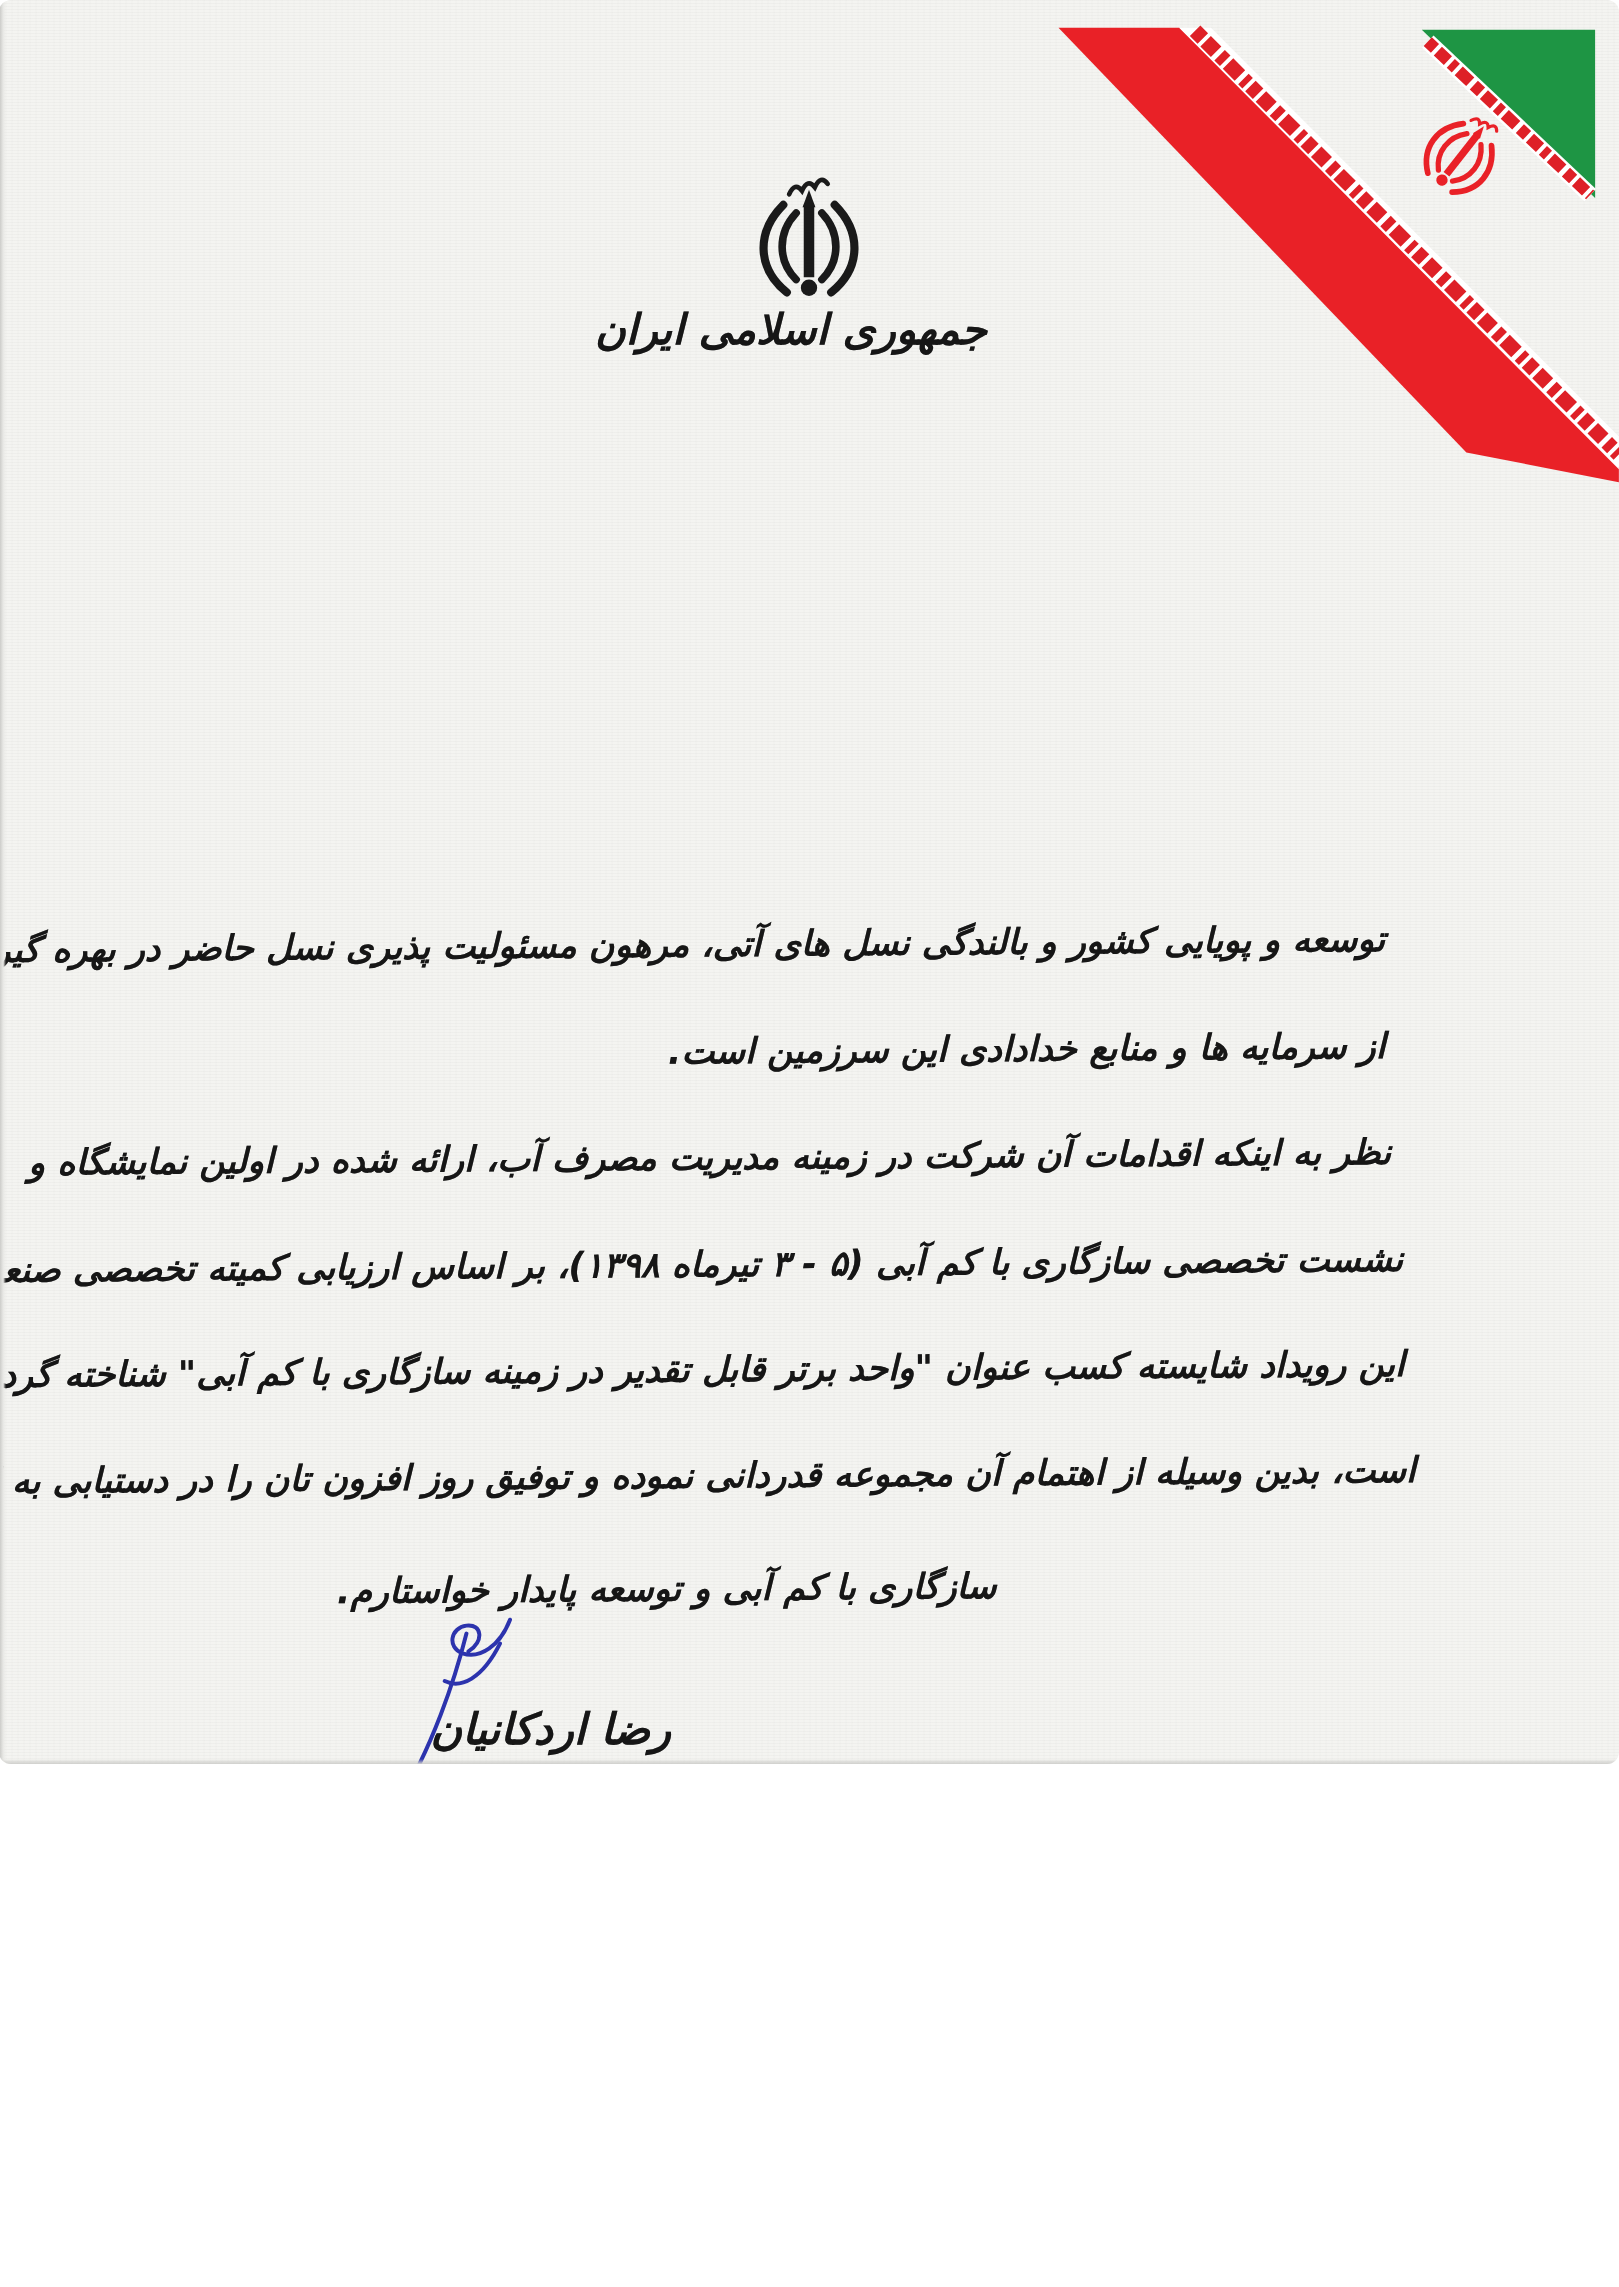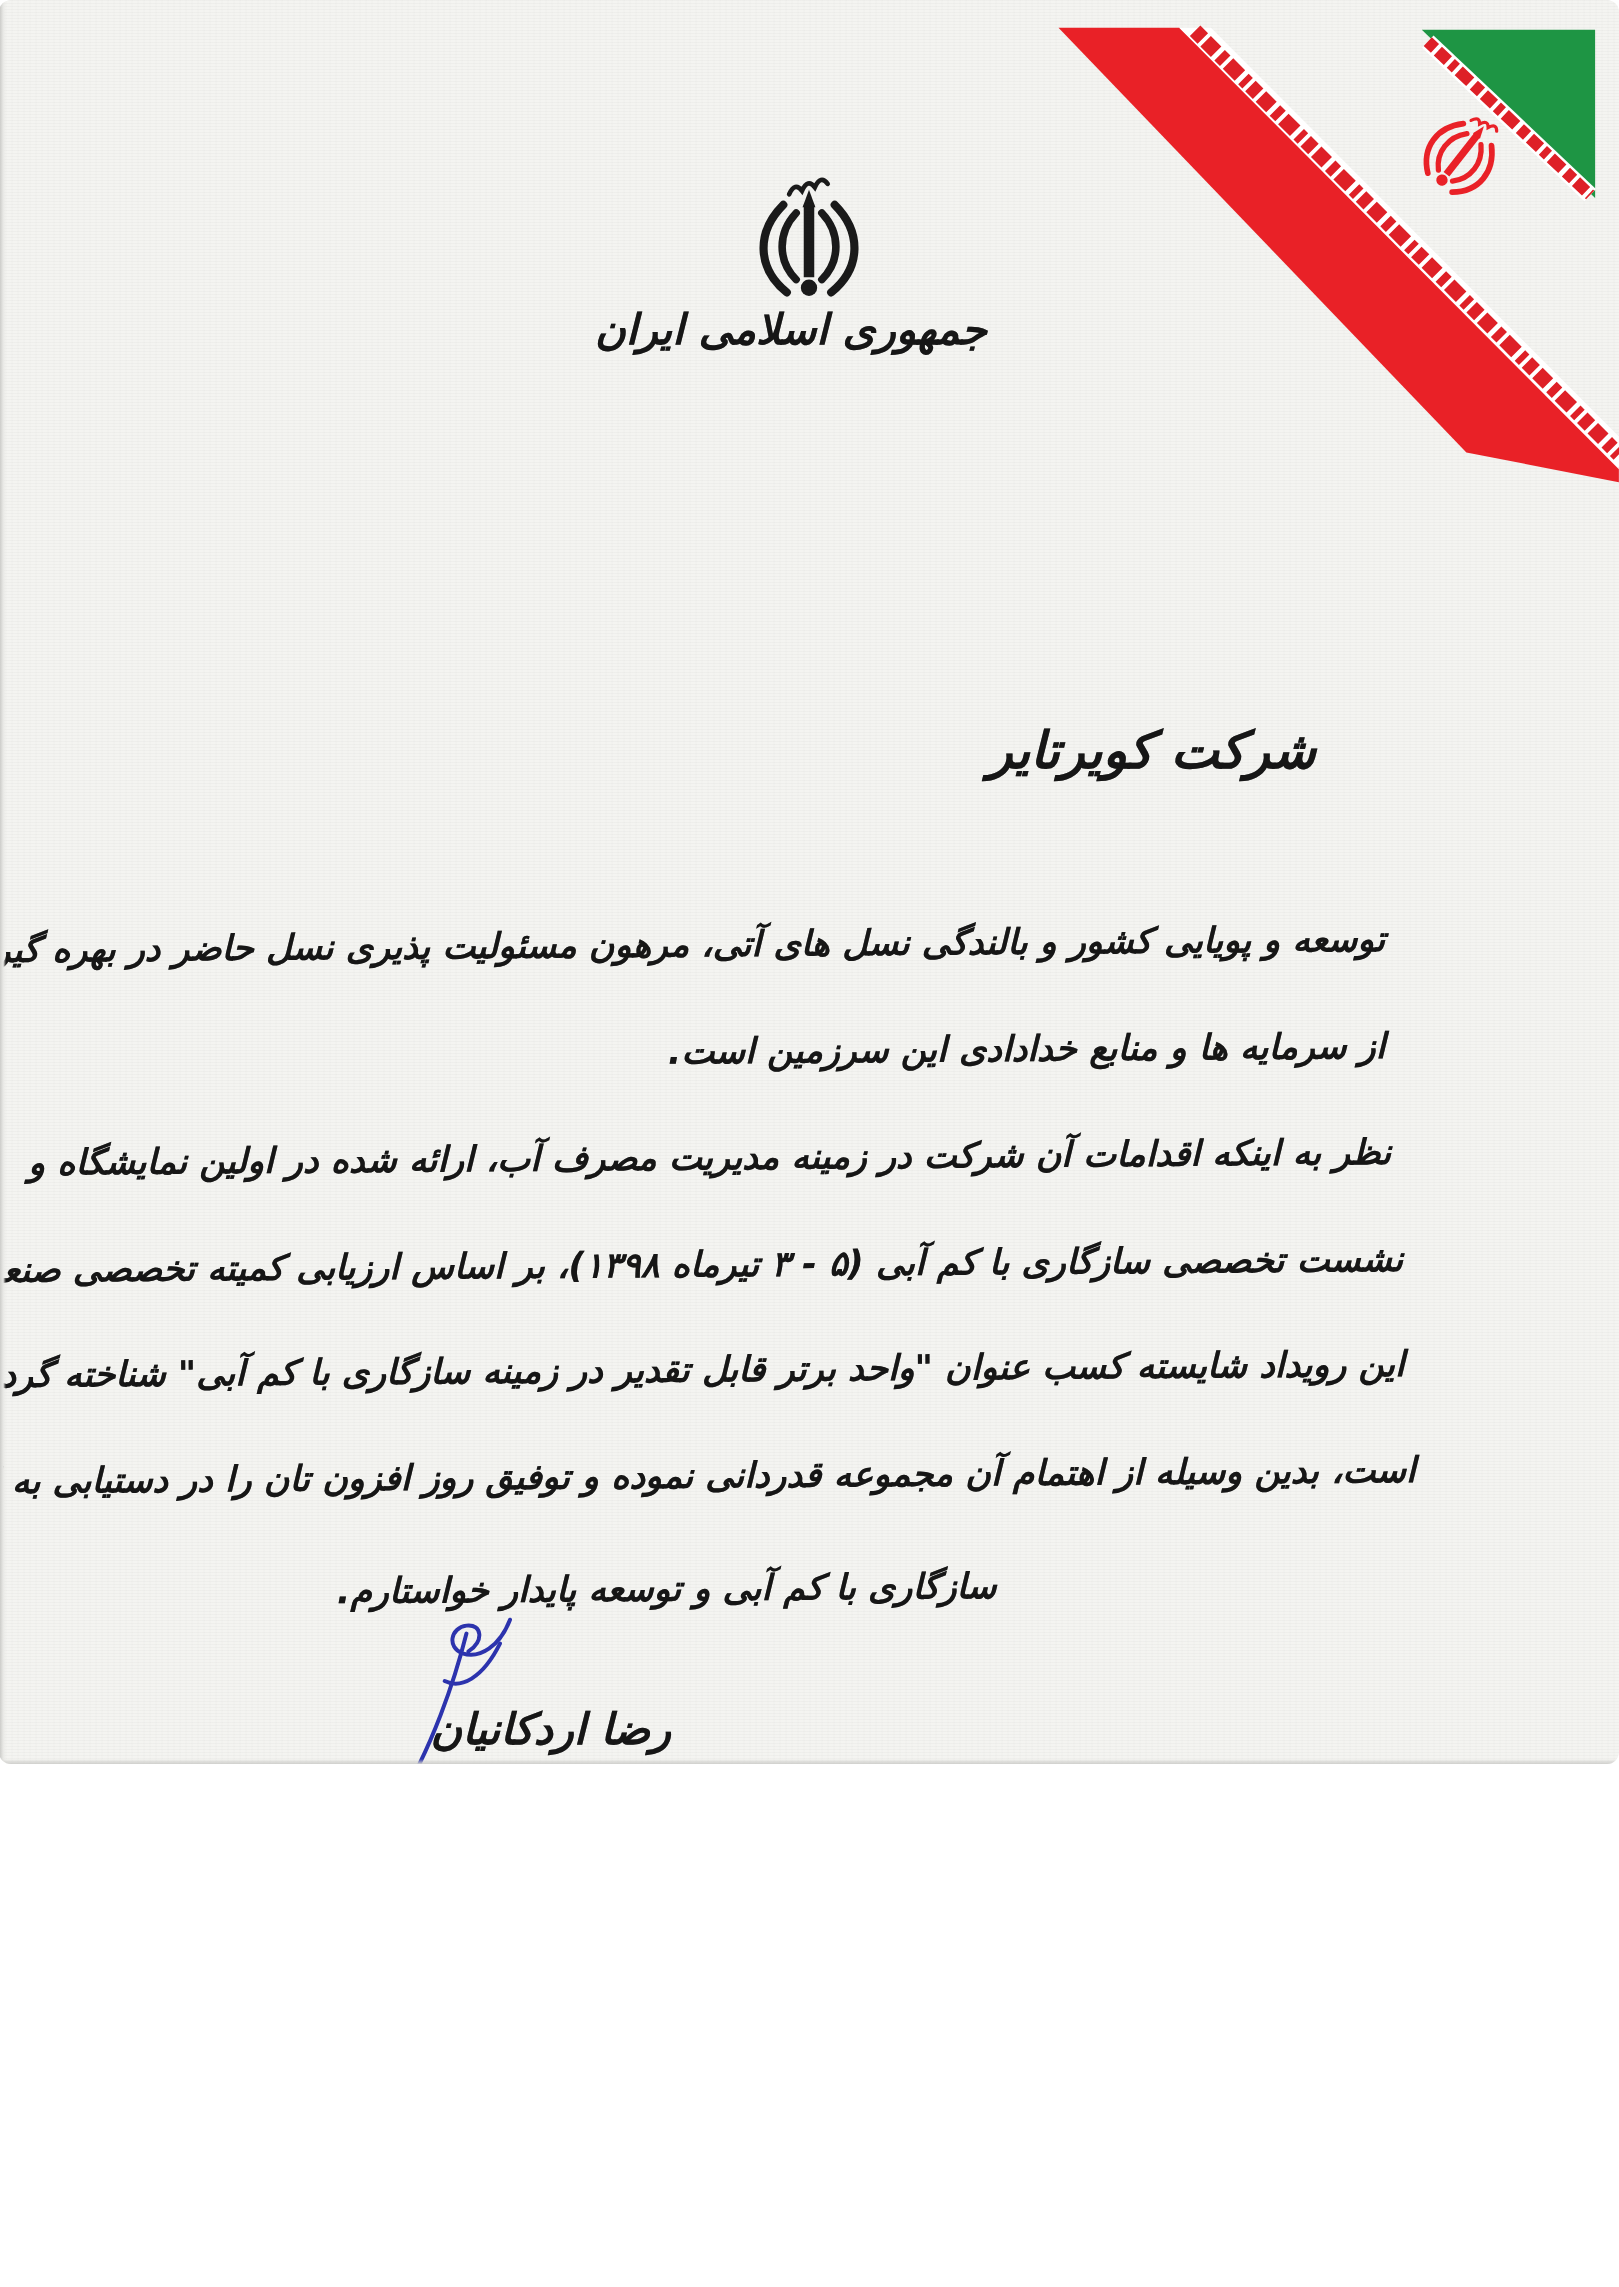--- a/index.html
+++ b/index.html
@@ -85,21 +85,20 @@
 
     <g fill="none" stroke="#2c33ad" stroke-width="4" stroke-linecap="round">
       <path d="M516,1636 C506,1662 486,1676 468,1670 C452,1664 456,1644 472,1642 C488,1640 490,1658 474,1668"></path>
       <path d="M506,1660 C488,1696 466,1706 450,1698"></path>
       <path d="M472,1650 C458,1706 436,1762 414,1802 C394,1838 364,1872 344,1852 C328,1834 350,1794 386,1790 C418,1787 438,1808 430,1834 C426,1848 414,1856 402,1854"></path>
     </g>
   </svg>
 
   <div class="cal hdr1" style="left:589px;top:305px;width:406px;">جمهوری اسلامی ایران</div>
 
-  <div class="cal recipient" style="right:303px;top:721px;">شرکت کویرتایر</div>
 
   <div class="cal bodyline" style="right:234px;top:919px;">توسعه و پویایی کشور و بالندگی نسل های آتی، مرهون مسئولیت پذیری نسل حاضر در بهره گیری بهینه</div>
   <div class="cal bodyline" style="right:234px;top:1026px;">از سرمایه ها و منابع خدادادی این سرزمین است.</div>
   <div class="cal bodyline" style="right:228px;top:1132px;">نظر به اینکه اقدامات آن شرکت در زمینه مدیریت مصرف آب، ارائه شده در اولین نمایشگاه و</div>
   <div class="cal bodyline" style="right:216px;top:1239px;">نشست تخصصی سازگاری با کم آبی (۵ - ۳ تیرماه ۱۳۹۸)، بر اساس ارزیابی کمیته تخصصی صنعت</div>
   <div class="cal bodyline" style="right:214px;top:1344px;">این رویداد شایسته کسب عنوان "واحد برتر قابل تقدیر در زمینه سازگاری با کم آبی" شناخته گردیده</div>
   <div class="cal bodyline" style="right:203px;top:1450px;">است، بدین وسیله از اهتمام آن مجموعه قدردانی نموده و توفیق روز افزون تان را در دستیابی به اهداف</div>
   <div class="cal bodyline" style="right:622px;top:1566px;">سازگاری با کم آبی و توسعه پایدار خواستارم.</div>
 
   <div class="cal signame" style="right:948px;top:1679px;">رضا اردکانیان</div>

